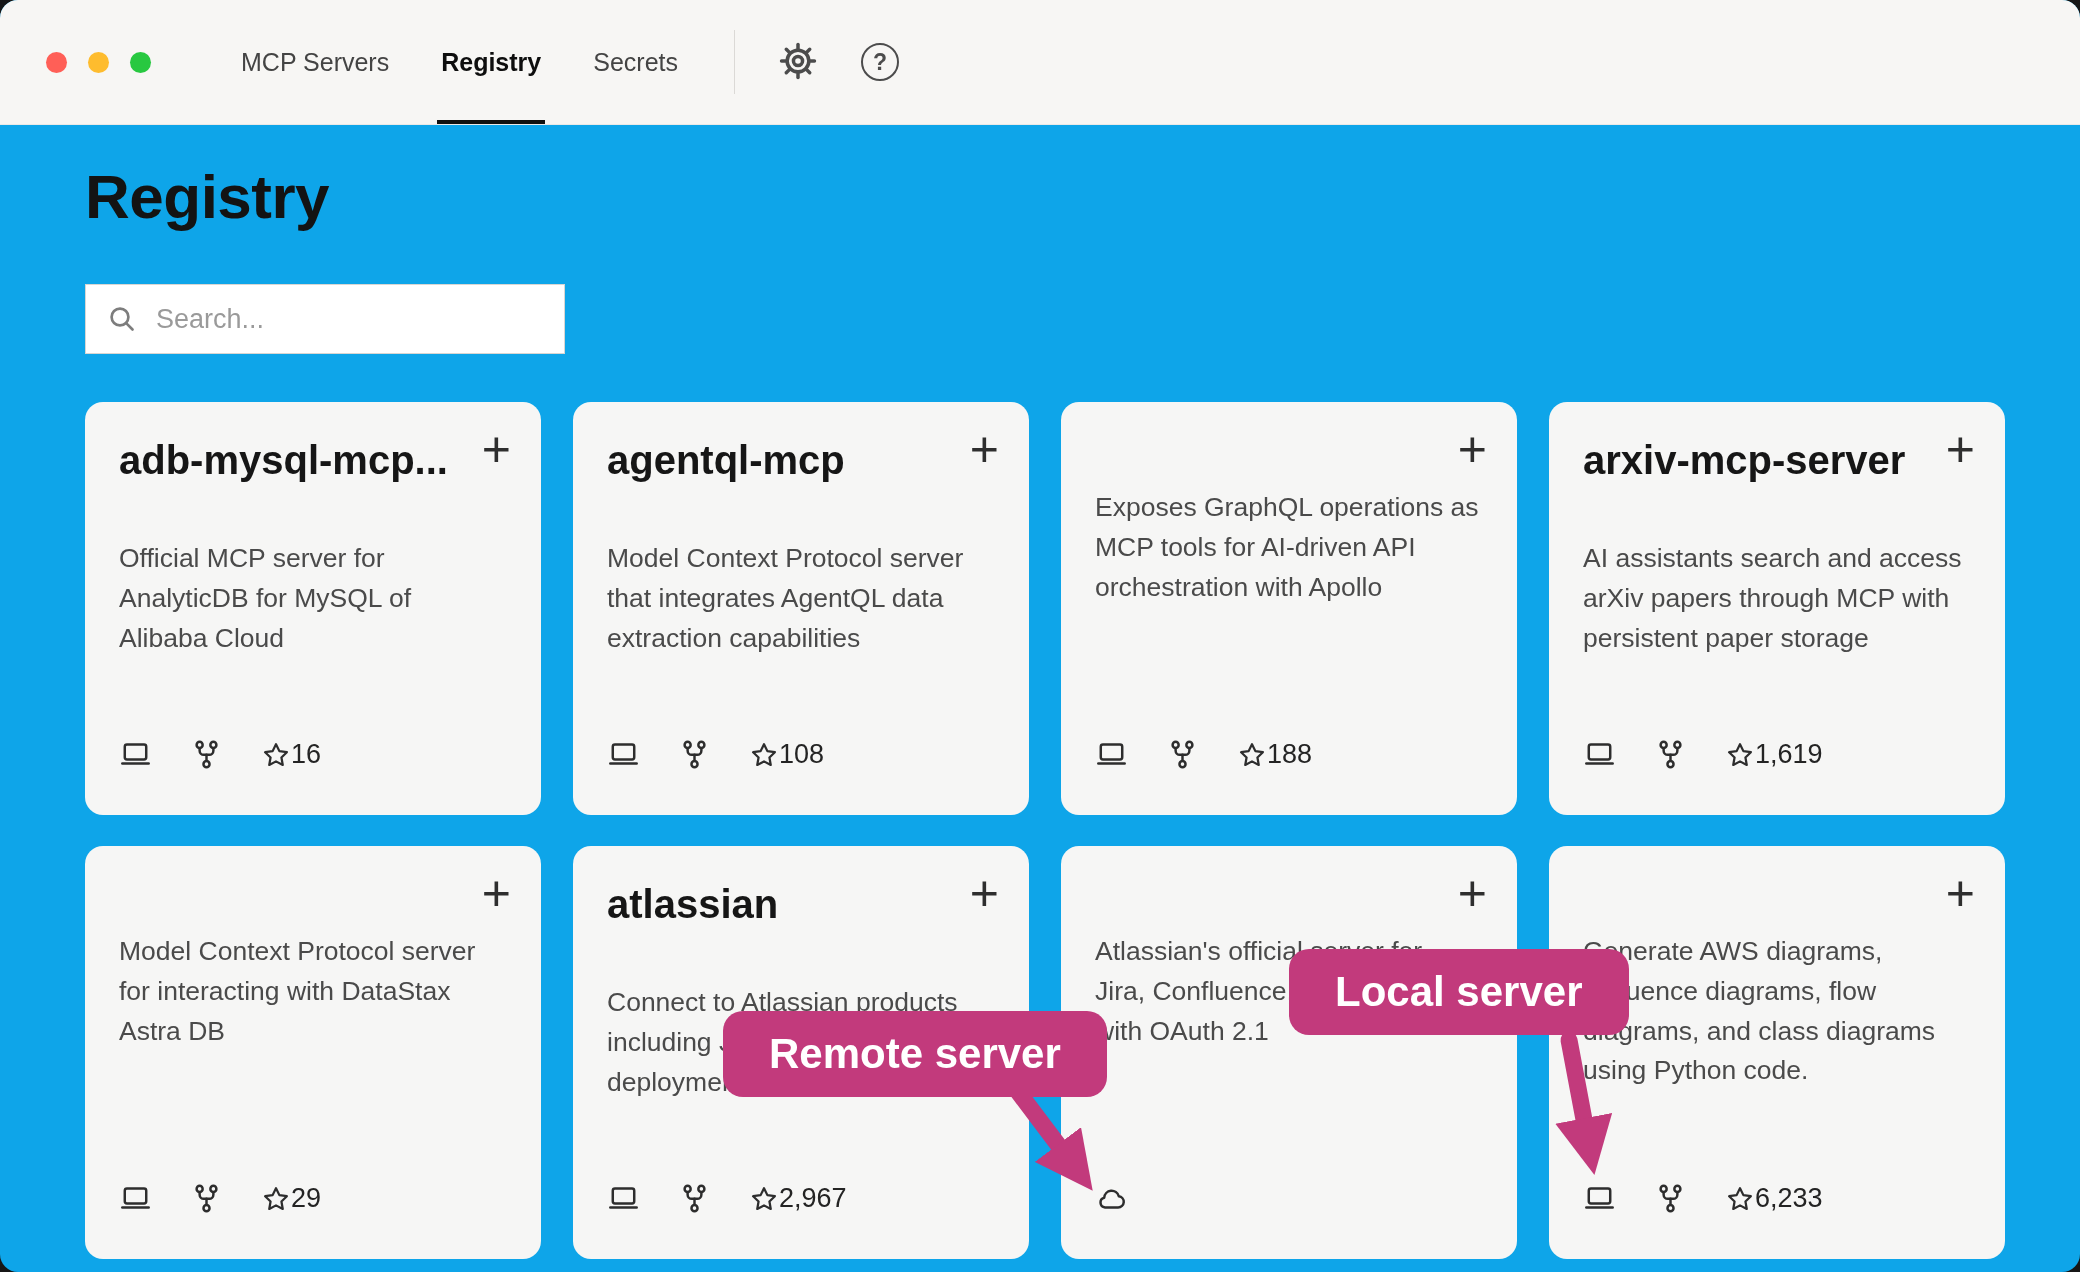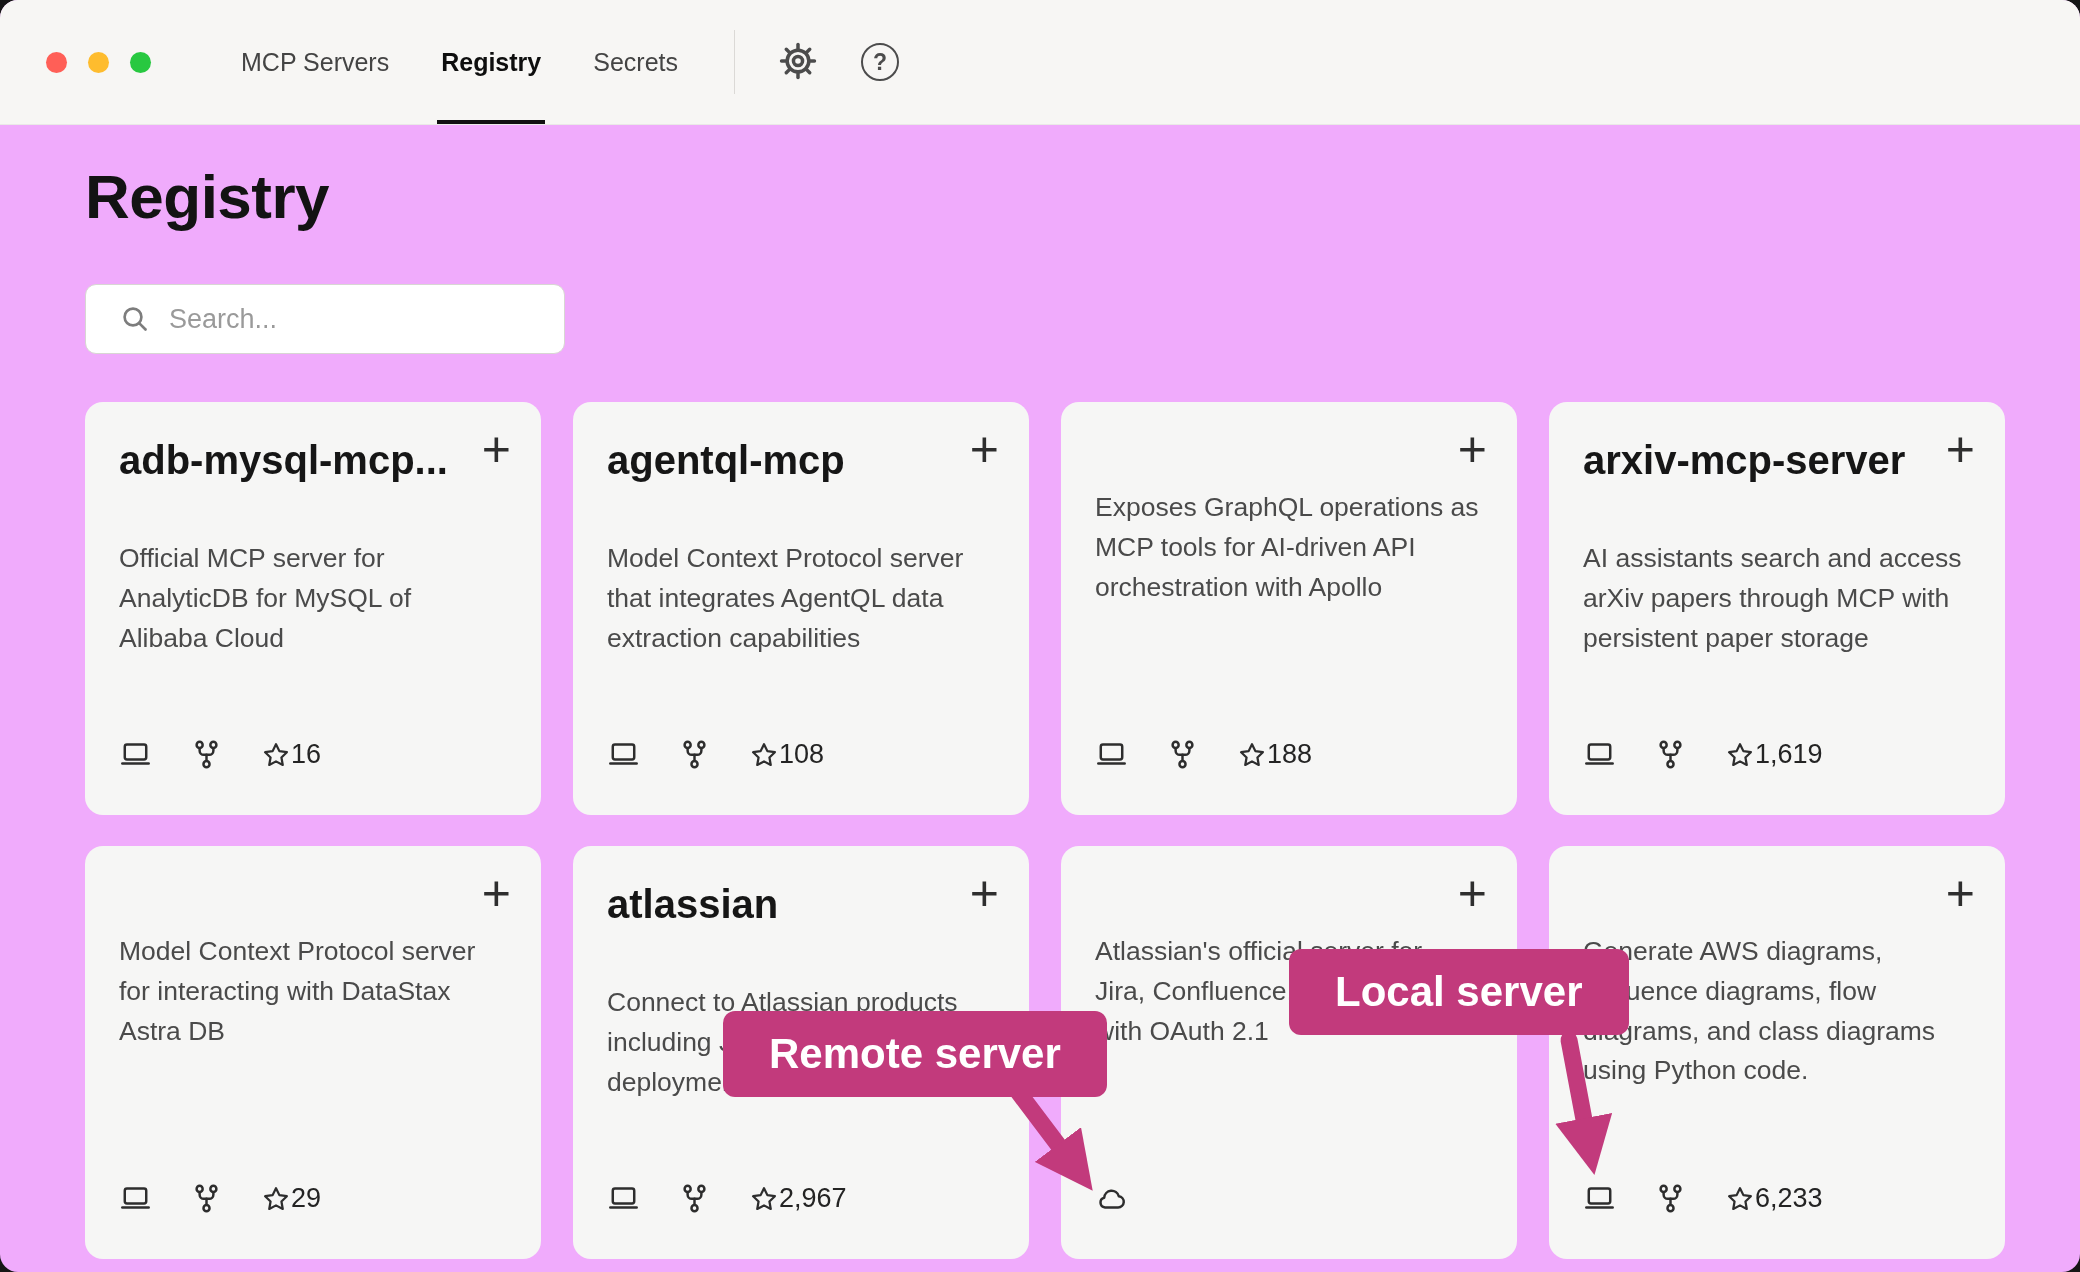--- a/index.html
+++ b/index.html
@@ -1,18 +1,18 @@
 <!DOCTYPE html>
 <html style="--annot: #c23a7c;"><head>
 <meta charset="utf-8">
 <style>
   html,body{margin:0;padding:0;background:#161616;}
   .window{
     position:relative;width:2080px;height:1272px;border-radius:18px;overflow:hidden;
-    background:#f0abfc;font-family:"Liberation Sans","DejaVu Sans",sans-serif;color:#1a1a1a;
+    background:#0ea5e9;font-family:"Liberation Sans","DejaVu Sans",sans-serif;color:#1a1a1a;
   }
   
   .titlebar{
     position:relative;height:124px;background:#f7f6f4;display:flex;align-items:stretch;
     border-bottom:1px solid rgba(0,0,0,0.05);
   }
   .traffic-lights{display:flex;align-items:center;gap:21px;padding-left:46px;}
   .tl{width:21px;height:21px;border-radius:50%;display:inline-block;cursor:pointer;}
   .tl.red{background:#ff5f57}.tl.yellow{background:#febc2e}.tl.green{background:#28c840}
   .tabs{display:flex;align-items:stretch;margin-left:90px;gap:52px;}
@@ -22,21 +22,21 @@
   .tb-divider{width:1px;background:#dbd9d6;margin:30px 0 30px 56px;}
   .tb-icon{display:flex;align-items:center;justify-content:center;margin-left:42px;color:#4c4c4c;
     background:none;border:none;cursor:pointer;padding:0;}
   .gear-svg{width:42px;height:42px;}
   .help-circle{width:38px;height:38px;border:2.5px solid #4c4c4c;border-radius:50%;
     display:flex;align-items:center;justify-content:center;font-size:23px;font-weight:700;color:#4c4c4c;box-sizing:border-box;}
   
   .main{padding:0 75px 0 85px;}
   .page-title{margin:36px 0 0;font-size:62px;font-weight:800;color:#131313;letter-spacing:-0.5px;}
   .search-box{margin-top:52px;width:480px;height:70px;background:#fff;border:1.5px solid #d8d6d3;
-    border-radius:11px;display:flex;align-items:center;gap:16px;padding:0 33px;box-sizing:border-box;}
+    border-radius:0;display:flex;align-items:center;gap:16px;padding:0 20px;box-sizing:border-box;}
   .search-box svg{width:32px;height:32px;color:#7d7d7d;flex:none;}
   .search-box input{border:none;outline:none;background:transparent;flex:1;font-size:27px;color:#333;
     font-family:inherit;}
   .search-box input::placeholder{color:#9a9a9a;}
   
   .grid{margin-top:48px;display:grid;grid-template-columns:repeat(4,456px);gap:31px 32px;}
   .card{position:relative;background:#f6f6f5;border-radius:18px;height:413px;box-sizing:border-box;
     padding:30px 34px;}
   .card-title{margin:6px 0 0;font-size:40px;font-weight:700;color:#161616;white-space:nowrap;
     overflow:hidden;max-width:352px;}
@@ -46,21 +46,21 @@
   .card-footer{position:absolute;left:34px;bottom:44px;display:flex;align-items:center;gap:38px;}
   .f-icon{width:33px;height:33px;color:#2d2d2d;display:block;}
   .star-group{display:flex;align-items:center;gap:0;}
   .star-group .f-icon{width:30px;height:30px;}
   .star-count{font-size:27px;color:#242424;}
   .icon-wrap{display:flex;align-items:center;}
   .cloud-wrap{display:none;}
   .card.remote .cloud-wrap{display:flex;}
   
   .callout{position:absolute;z-index:30;background:var(--annot,#c23a7c);color:#fff;font-weight:700;
-    font-size:42px;height:86px;padding:0 46px;display:flex;align-items:center;border-radius:12px;white-space:nowrap;}
+    font-size:42px;height:86px;padding:0 46px;display:flex;align-items:center;border-radius:20px;white-space:nowrap;}
   .remote-callout{left:723px;top:1011px;}
   .local-callout{left:1289px;top:949px;}
   .arrows{position:absolute;left:0;top:0;width:2080px;height:1272px;z-index:29;pointer-events:none;}
 </style>
 </head>
 <body>
 
 <div class="window">
 
   <header class="titlebar">

